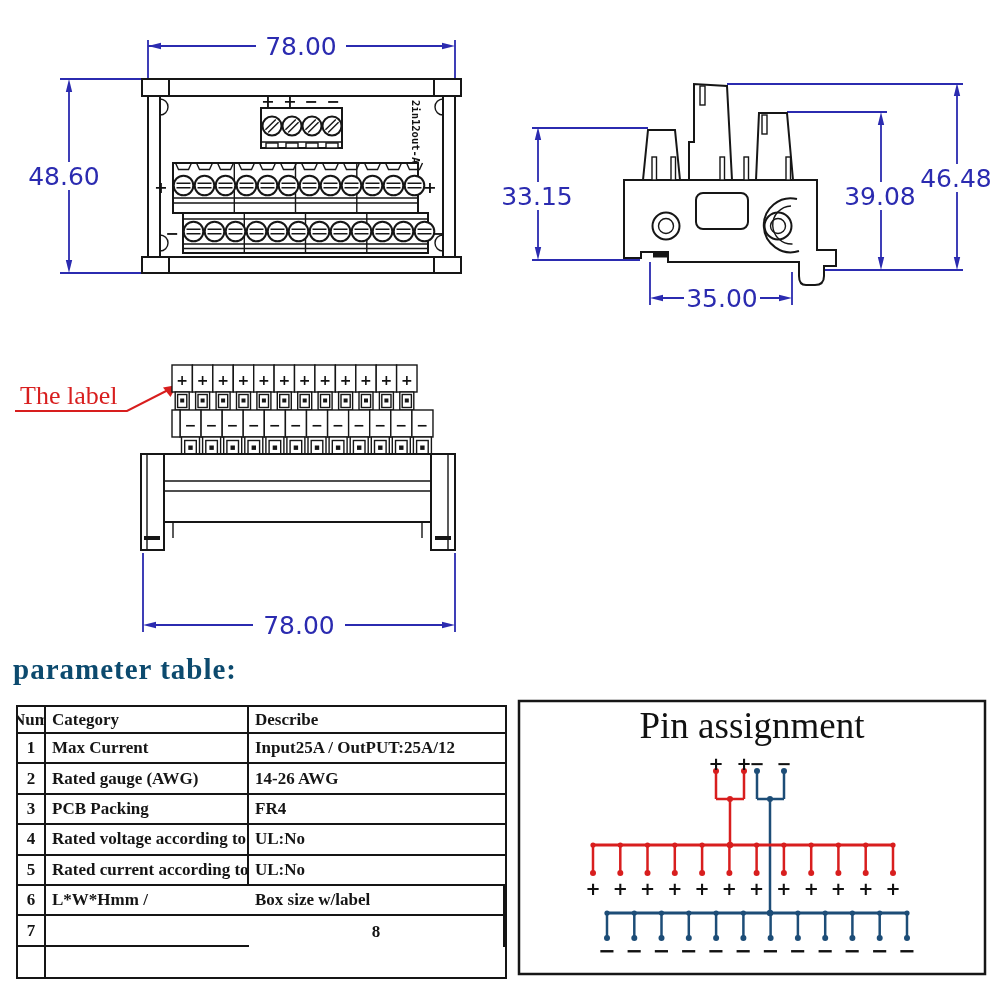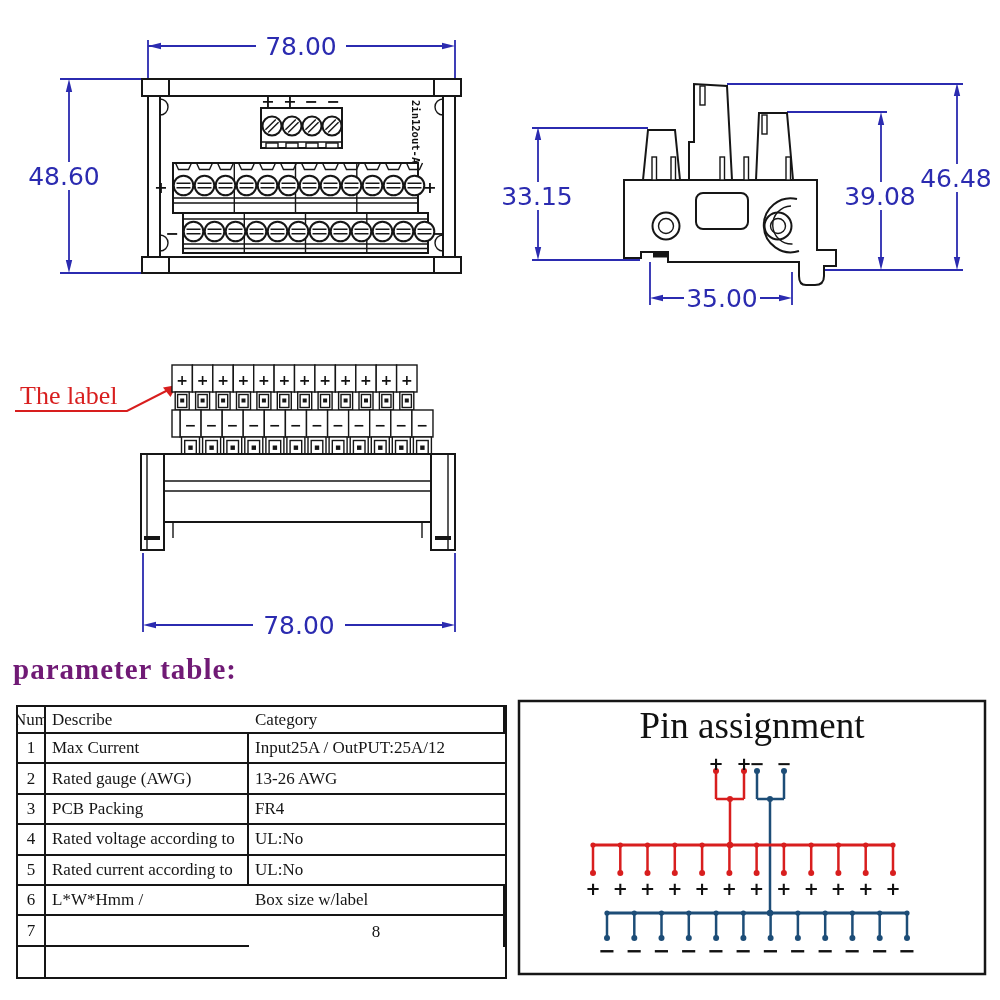--- a/index.html
+++ b/index.html
@@ -28,28 +28,28 @@
   .blue{stroke:var(--neg);fill:none;stroke-width:2.5;}
   .redbus {stroke:var(--pos);fill:none;stroke-width:3;}
   .bluebus{stroke:var(--neg);fill:none;stroke-width:3;}
   .rdot{fill:var(--pos);stroke:none;}
   .bdot{fill:var(--neg);stroke:none;}
   .plab{font:bold 18px "DejaVu Sans",sans-serif;fill:#111;text-anchor:middle;dominant-baseline:central;}
   .mlab{font:800 21px "DejaVu Sans",sans-serif;fill:#111;text-anchor:middle;dominant-baseline:central;}
   .ptit{font:37px "Liberation Serif",serif;fill:#111;text-anchor:middle;}
   
   #ptitle{position:absolute;left:13px;top:653px;font:bold 29px "Liberation Serif",serif;
-          color:#701a75;letter-spacing:1px;}
+          color:#0c4a6e;letter-spacing:1px;}
   #ptable{position:absolute;left:16px;top:705px;width:487px;border:2px solid #151515;
           display:grid;grid-template-columns:28px 203px 1fr;
           grid-template-rows:27px repeat(8,30.4px);
           font:17px "Liberation Serif",serif;color:#151515;background:#fff;box-sizing:content-box;}
   .cell{border-right:2px solid #151515;border-bottom:2px solid #151515;
         display:flex;align-items:center;padding:0 4px 0 6px;box-sizing:border-box;
-        white-space:nowrap;overflow:hidden;}
+        white-space:nowrap;overflow:hidden;font-weight:bold;}
   .cell.num{justify-content:center;padding:0;}
   .cell.lastc{border-right:none;}
   .cell.lastr{border-bottom:none;}
 </style>
 </head>
 <body>
 
 <div id="canvas">
 
 <svg id="draw" width="1000" height="1000" viewBox="0 0 1000 1000">
@@ -478,28 +478,28 @@
           <circle cx="907.0" cy="913" r="2.6" class="bdot"></circle>
           <circle cx="907.0" cy="938" r="3" class="bdot"></circle>
           <text x="907.0" y="951" class="mlab">−</text>
         </g>
   </g>
 </svg>
 
 <div id="ptitle">parameter table:</div>
 <div id="ptable">
       <div class="cell num">Num</div>
+      <div class="cell">Category</div>
       <div class="cell lastc">Describe</div>
-      <div class="cell">Category</div>
       <div class="cell num">1</div>
       <div class="cell">Max Current</div>
       <div class="cell lastc">Input25A / OutPUT:25A/12</div>
       <div class="cell num">2</div>
       <div class="cell">Rated gauge (AWG)</div>
-      <div class="cell lastc">13-26 AWG</div>
+      <div class="cell lastc">14-26 AWG</div>
       <div class="cell num">3</div>
       <div class="cell">PCB Packing</div>
       <div class="cell lastc">FR4</div>
       <div class="cell num">4</div>
       <div class="cell">Rated voltage according to</div>
       <div class="cell lastc">UL:No</div>
       <div class="cell num">5</div>
       <div class="cell">Rated current according to</div>
       <div class="cell lastc">UL:No</div>
       <div class="cell num">6</div>

